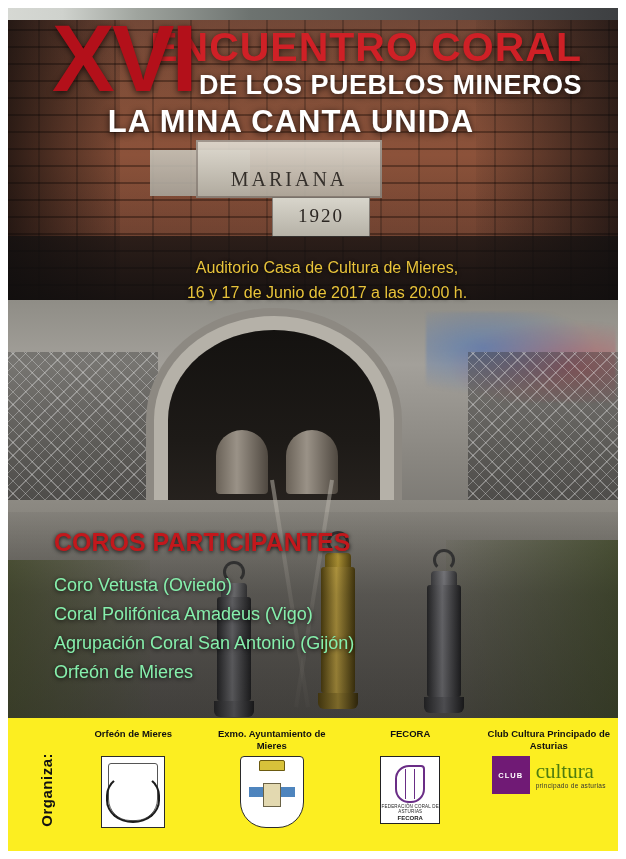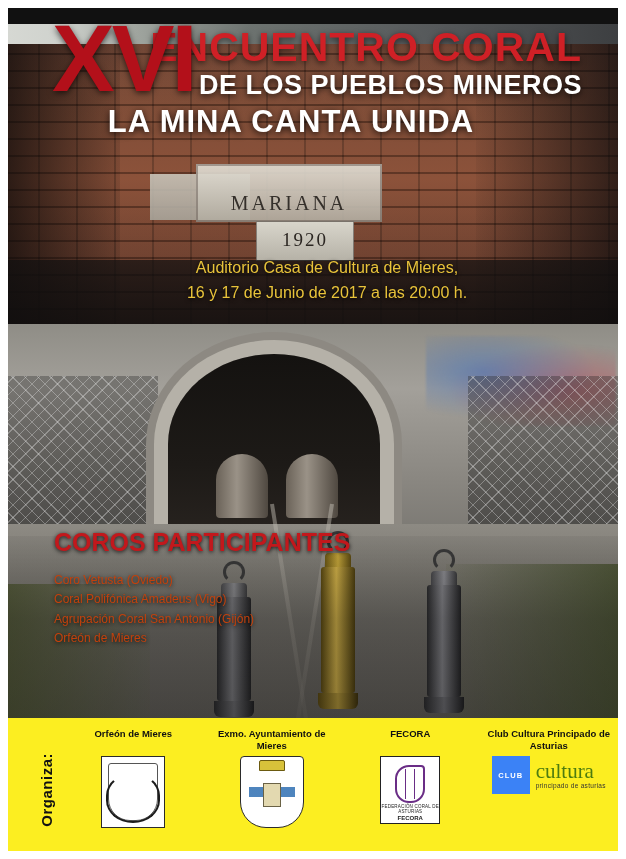--- a/index.html
+++ b/index.html
@@ -16,21 +16,20 @@
     height: 859px;
     overflow: hidden;
     background: #111;
   }
 
   
   .photo {
     position: absolute;
     inset: 0;
     overflow: hidden;
-    margin-top: 24px;
   }
   
   .sky {
     position: absolute;
     left: 0; top: 0;
     width: 100%; height: 26px;
     background: linear-gradient(90deg, #d7d9d4 0%, #cfd2cd 10%, #9fa49e 22%, #6d7370 40%, #55585a 70%, #3c3e40 100%);
   }
   
   .wall {
@@ -56,21 +55,21 @@
   }
   .wall-patch-a {
     position: absolute;
     left: 150px; top: 150px;
     width: 100px; height: 46px;
     background: linear-gradient(180deg,#c7c3b8,#a8a49a);
     opacity: .9;
   }
   .wall-patch-b {
     position: absolute;
-    left: 256px; top: 197px;
+    left: 272px; top: 197px;
     width: 96px; height: 38px;
     background: linear-gradient(180deg,#d8d5cb,#b6b2a7);
     border: 1px solid rgba(60,50,45,.5);
   }
   .wall-patch-b span {
     display: block;
     text-align: center;
     color: #2b2622;
     font-size: 19px;
     letter-spacing: 2px;
@@ -282,22 +281,22 @@
   }
   .participants h2 {
     margin: 0 0 14px 0;
     font-size: 25px;
     font-weight: bold;
     color: #c2181c;
     text-shadow: 0 1px 4px rgba(0,0,0,.85);
   }
   .participants li {
     list-style: none;
-    font-size: 12px;
-    color: #c2410c;
+    font-size: 18px;
+    color: #86efac;
     line-height: 1.62;
     text-shadow: 0 1px 4px rgba(0,0,0,.85);
   }
   .participants ul { margin: 0; padding: 0; }
 
   
   .footer {
     position: absolute;
     left: 0; bottom: 0;
     width: 100%; height: 141px;
@@ -422,21 +421,21 @@
     color: #222;
   }
   .clubcultura {
     display: flex;
     align-items: center;
     justify-content: center;
     gap: 6px;
   }
   .cc-square {
     width: 38px; height: 38px;
-    background: #3b82f6;
+    background: #701a75;
     color: #fff;
     display: flex;
     align-items: center;
     justify-content: center;
     font-size: 7.5px;
     font-weight: bold;
     letter-spacing: 1px;
   }
   .cc-text {
     text-align: left;

